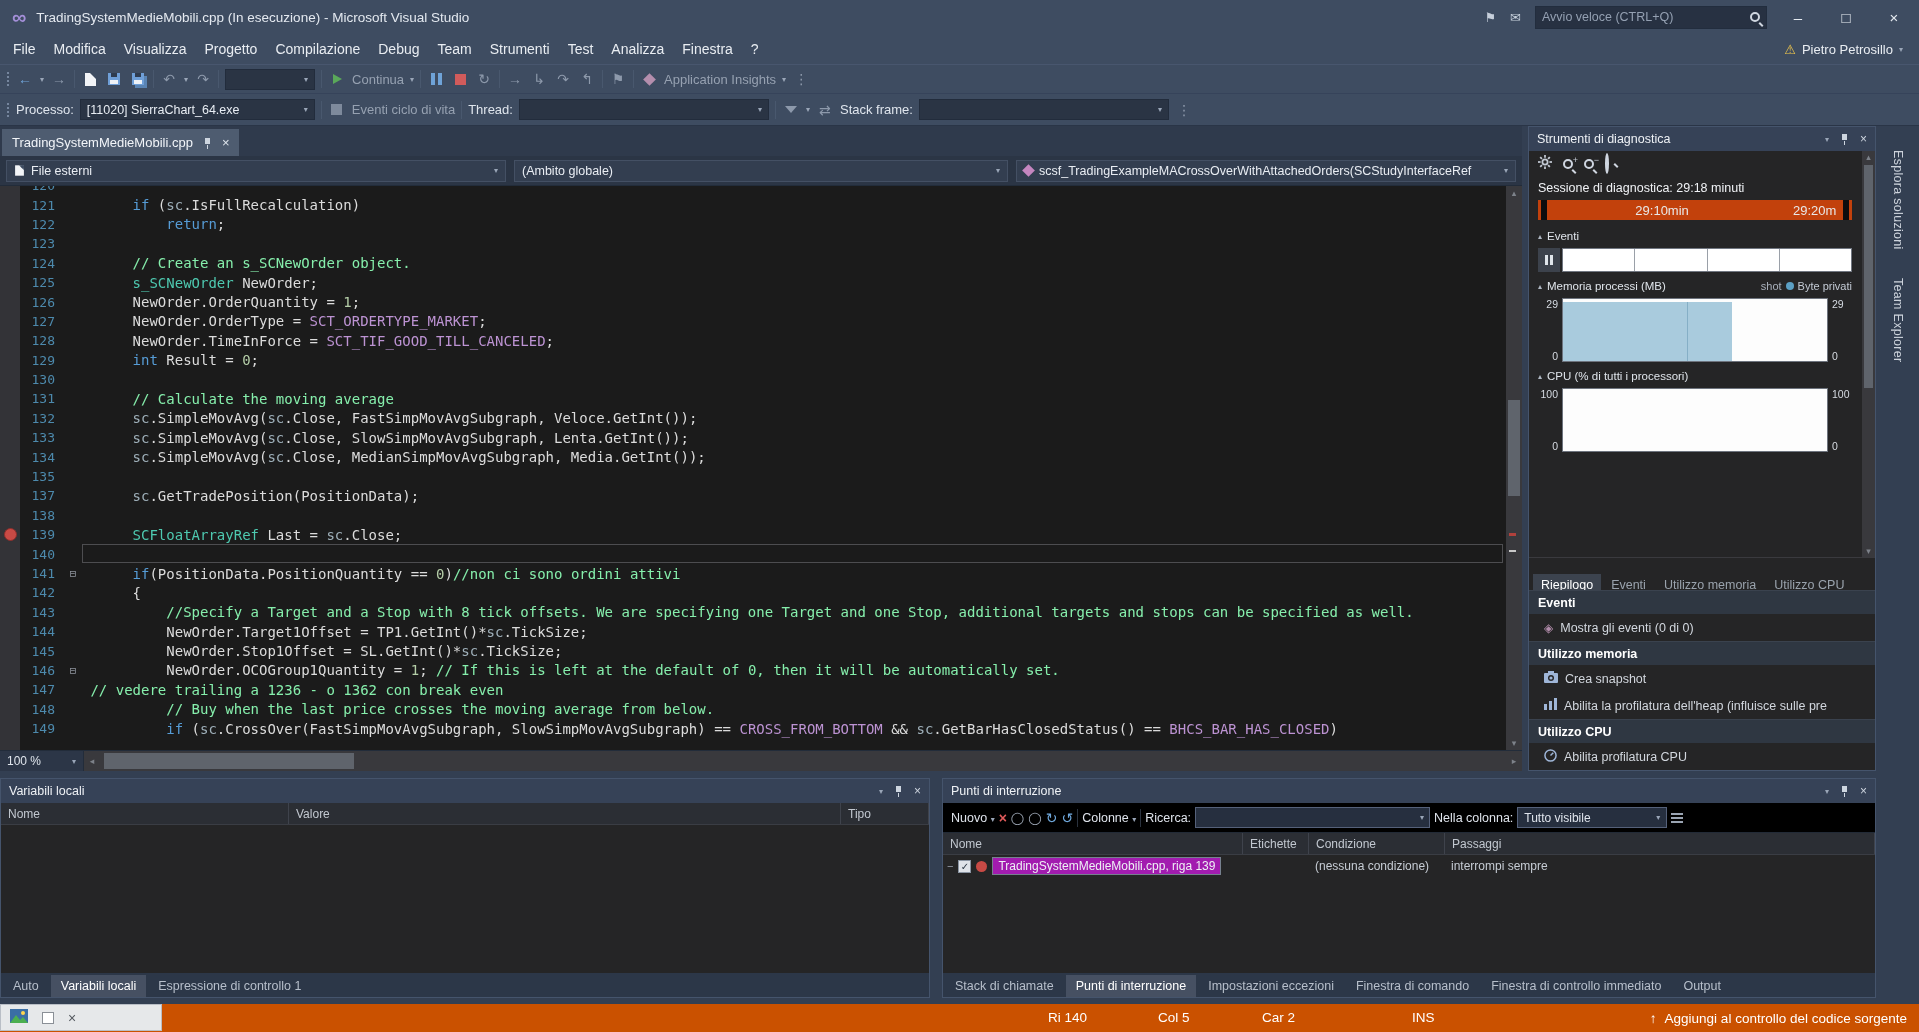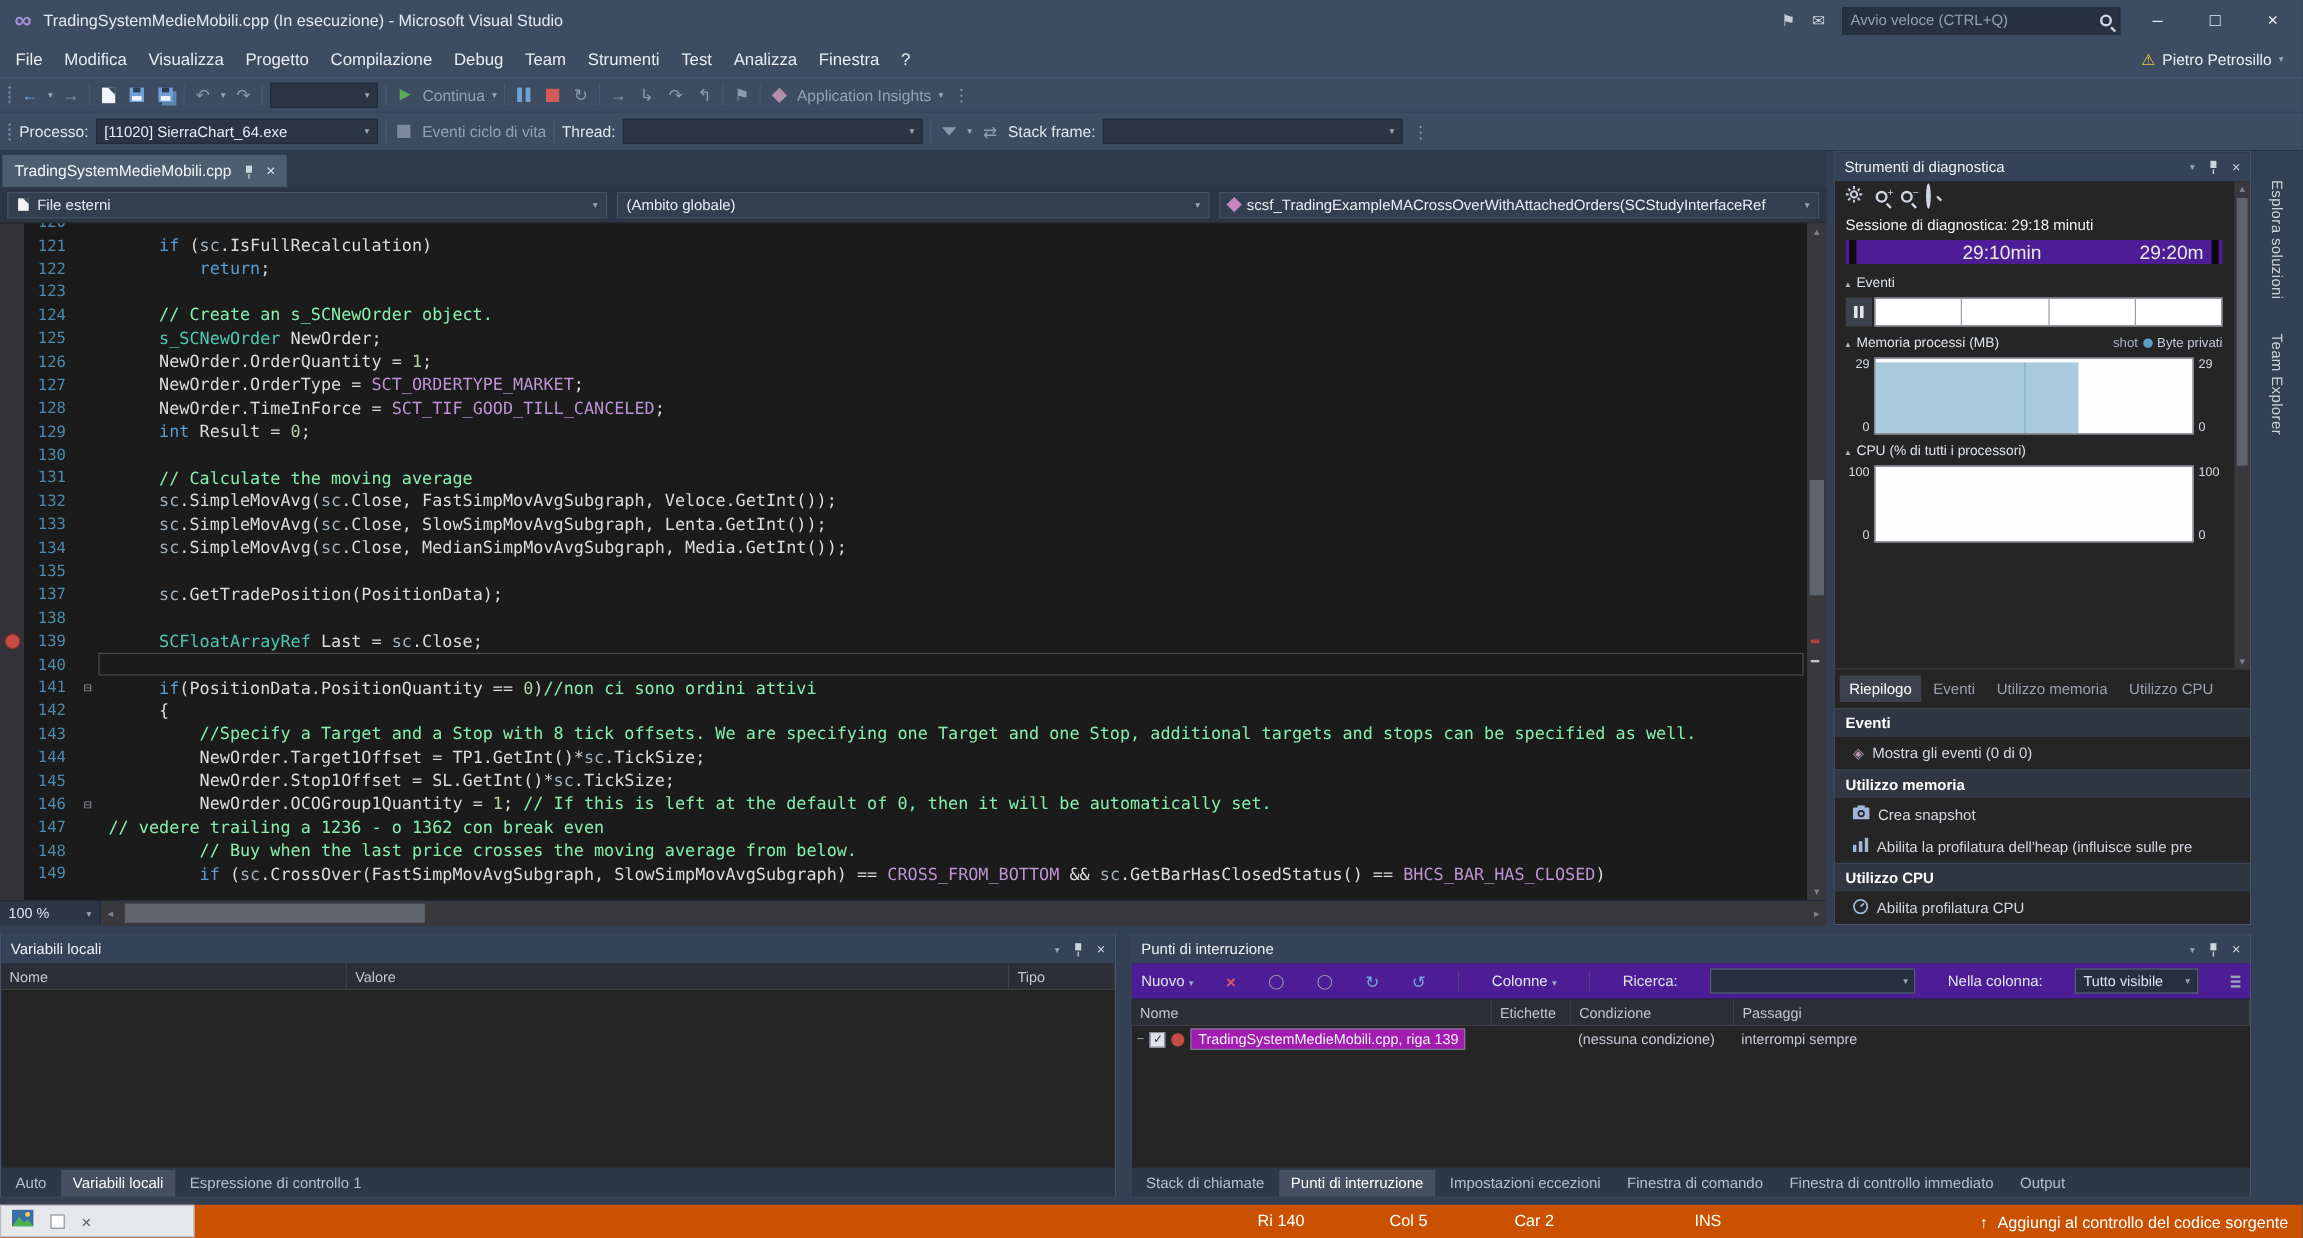--- a/index.html
+++ b/index.html
@@ -99,21 +99,21 @@
 
 
 #diag{width:348px;background:#252526;border:1px solid #45546c;display:flex;flex-direction:column}
 .tp-header{height:24px;background:#364257;display:flex;align-items:center;padding:0 8px;font-size:12.5px;color:#eef1f5;flex:none}
 .panel-hicons{margin-left:auto;display:flex;gap:10px;align-items:center;color:#cdd4de;font-size:12px}
 #diag-zone{flex:1;position:relative;padding-right:14px;min-height:0;display:flex;flex-direction:column}
 .diag-iconsrow{height:26px;display:flex;align-items:center;gap:11px;padding:0 9px;color:#c3cad4}
 .zoomwrap{position:relative;display:inline-flex}
 .zs{position:absolute;font-size:9px;right:-5px;top:-4px;color:#c3cad4}
 .diag-session{font-size:12.5px;color:#f0f2f5;padding:4px 9px 2px}
-.diag-ruler{height:20px;margin:3px 9px 2px;background:#4c1d95;position:relative;font-size:16px;color:#e8e8e8}
+.diag-ruler{height:20px;margin:3px 9px 2px;background:#c2410c;position:relative;font-size:13px;color:#e8e8e8}
 .dr-label-l{position:absolute;left:31%;top:3px}
 .dr-label-r{position:absolute;right:5%;top:3px}
 .dr-h{position:absolute;top:0;bottom:0;width:6px;background:#0c0c0e}
 .dr-h.l{left:3px}.dr-h.r{right:3px}
 .sec-hdr{height:18px;display:flex;align-items:center;gap:5px;padding:0 9px;font-size:11.5px;color:#dfe4ea;margin-top:5px;white-space:nowrap}
 .tri{font-size:8px;color:#aeb6c2}
 .legend{margin-left:auto;display:flex;align-items:center;gap:4px;font-size:11px;color:#c3cad4}
 .legend .frag{color:#a9b1bc}
 .legend .dot{width:8px;height:8px;border-radius:50%;background:#5b9fc4}
 .ev-track{height:24px;margin:3px 9px 0;display:flex;gap:2px}
@@ -123,41 +123,41 @@
 .ev-cells span{flex:1;border-right:1px solid #9aa0a8}
 .chart-row{height:64px;margin:3px 9px 0;display:flex;gap:4px}
 .axis{width:20px;display:flex;flex-direction:column;justify-content:space-between;font-size:10.5px;color:#d6dbe2;text-align:right}
 .axis.r{text-align:left}
 .plot{flex:1;background:#fdfdfd;border:1px solid #6e747e;position:relative;overflow:hidden}
 .mem-fill{position:absolute;left:0;bottom:0;top:3px;width:64%;background:#a9cbdd}
 .mem-line{position:absolute;left:47%;top:3px;bottom:0;width:1px;background:#85afc6}
 .spacer{flex:1}
 #diag-scrollbar{position:absolute;right:0;top:0;bottom:0;width:13px;background:#39393d}
 #diag-scrollbar .vs-thumb{top:14px;height:55%}
-#diag-tabs{height:26px;display:flex;align-items:center;gap:2px;background:#252526;border-top:1px solid #3a3a3e;padding:16px 4px;flex:none}
+#diag-tabs{height:26px;display:flex;align-items:flex-start;gap:2px;background:#252526;border-top:1px solid #3a3a3e;padding:16px 4px;flex:none}
 .dtab{padding:4px 8px;font-size:12.5px;color:#9aa3ad}
 .dtab.active{background:#3c434e;color:#fff}
 #diag-summary{flex:none}
 .sum-head{height:24px;display:flex;align-items:center;padding:0 9px;font-size:12.5px;font-weight:bold;color:#fff;background:#2f3742;border-top:1px solid #3a424e}
 .sum-link{height:27px;display:flex;align-items:center;gap:7px;padding:0 8px 0 15px;font-size:12.5px;color:#d2d7de;white-space:nowrap;overflow:hidden}
 .sum-link .gl{color:#b48ead;font-size:12px}
 
 
 #bottomrow{height:220px;margin-top:7px;display:flex}
 .tool-panel{background:#252526;border:1px solid #45546c;display:flex;flex-direction:column;min-width:0}
 #locals{width:930px}
 #bpanel{flex:1;margin-left:12px}
 .cols-row{height:22px;display:flex;background:#2b2e34;border-bottom:1px solid #3a3d44;font-size:12px;color:#c2c8d0;flex:none}
 .col-cell{display:flex;align-items:center;padding:0 7px;border-right:1px solid #3f434c;white-space:nowrap;overflow:hidden}
 .tp-body{flex:1;min-height:0}
 .tp-tabs{height:24px;display:flex;gap:2px;background:#2c3748;align-items:flex-end;padding:0 2px;flex:none}
 .tp-tab{padding:4px 10px;font-size:12.5px;color:#b7bfcb;white-space:nowrap}
 .tp-tab.active{background:#465062;color:#fff}
 
-#bp-toolbar{height:30px;display:flex;align-items:center;gap:27px;padding:0 8px;background:#4c1d95;border-bottom:1px solid #222a36;font-size:12.5px;color:#dfe4ec;flex:none;white-space:nowrap}
+#bp-toolbar{height:30px;display:flex;align-items:center;gap:4px;padding:0 8px;background:#000000;border-bottom:1px solid #222a36;font-size:12.5px;color:#dfe4ec;flex:none;white-space:nowrap}
 .bp-x{color:#e05a5a;font-weight:bold;font-size:14px}
 .bp-circ{color:#9aa4b2;font-size:12px}
 .bp-arrow{color:#6fa8dc;font-size:14px}
 .bp-input{width:235px;height:21px;background:#262f3f;border:1px solid #55617a;display:flex;align-items:center;padding:0 5px}
 .bp-input input{flex:1;background:transparent;border:0;outline:0;color:#dfe5ec;font-size:12px;font-family:"Liberation Sans",sans-serif}
 .bp-select{width:150px;height:21px;background:#262f3f;border:1px solid #55617a;display:flex;align-items:center;padding:0 6px;font-size:12px;gap:6px}
 .bp-select .caret{margin-left:auto}
 .i-bars{width:12px;height:10px;border-top:2px solid #9aa4b2;border-bottom:2px solid #9aa4b2;position:relative}
 .i-bars::after{content:"";position:absolute;left:0;right:0;top:2px;height:2px;background:#9aa4b2}
 .bp-row{height:22px;display:flex;align-items:center;font-size:12px;color:#c6ccd4}

